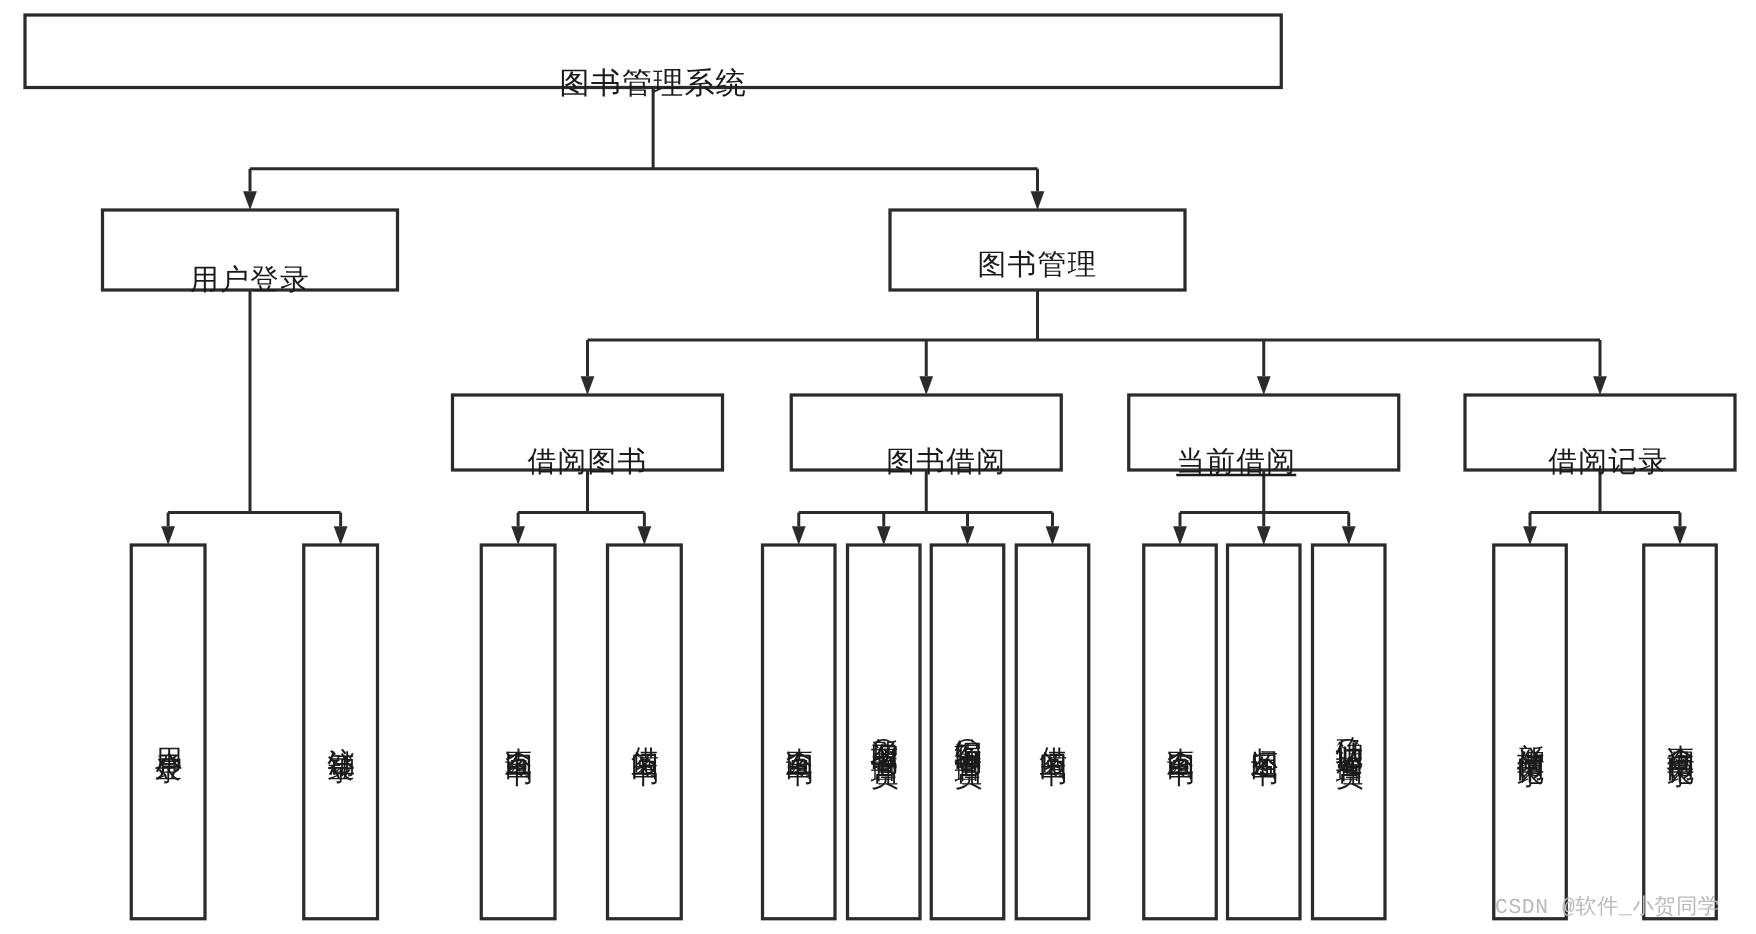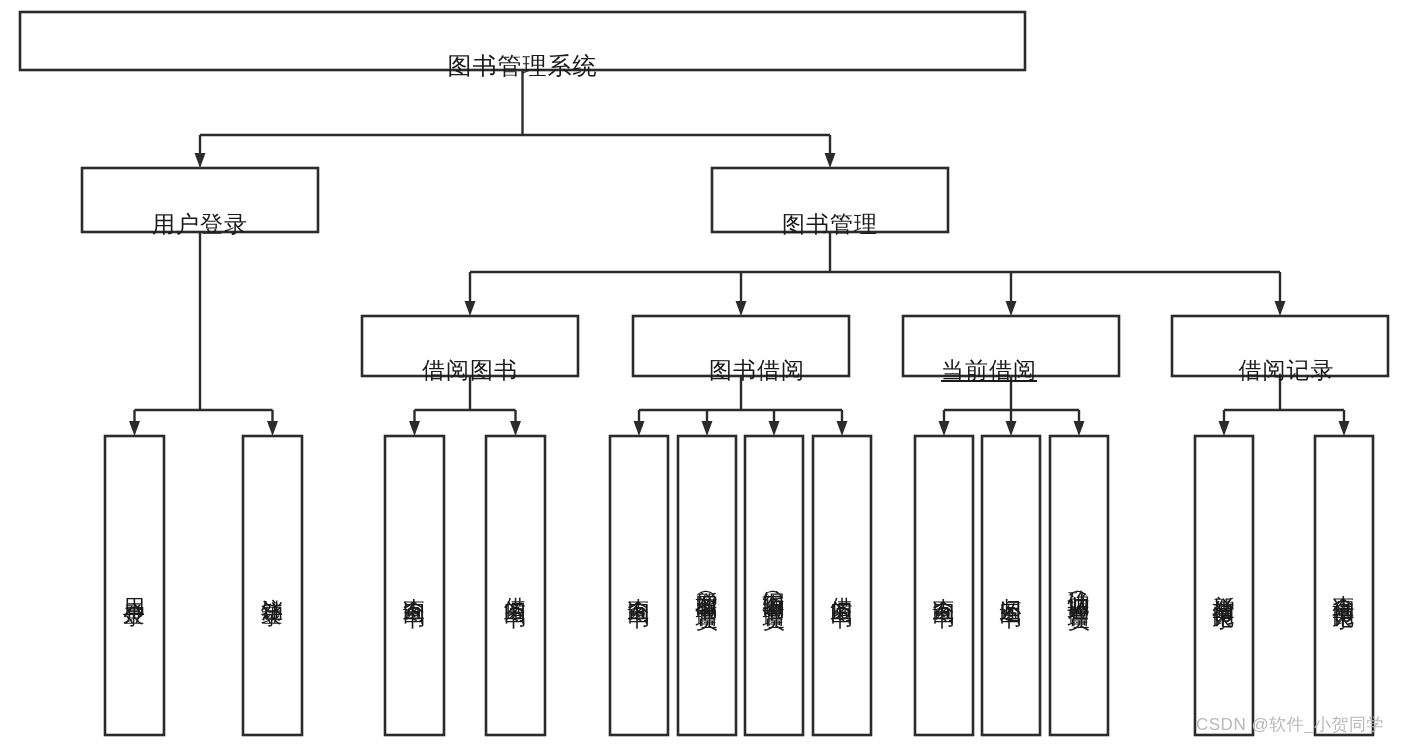--- a/index.html
+++ b/index.html
@@ -65,21 +65,21 @@
     line-height: 1.05;
   }
   .node-label.title {
     font-size: 24px;
     letter-spacing: 1px;
   }
   .watermark {
     position: absolute;
     color: #b9b9b9;
     font-size: 17px;
-    font-family: Liberation Sans, sans-serif;
+    font-family: Liberation Mono, monospace;
     letter-spacing: 0.5px;
     white-space: pre;
     pointer-events: none;
   }
 </style>
 </head>
 <body>
 
 <div id="diagram-root">
   <svg class="diagram-svg" id="diagram-svg" viewBox="0 0 1405 747">
@@ -156,21 +156,21 @@
         <rect x="915" y="436" width="58" height="299" class="node-box"></rect>
         <rect x="982" y="436" width="58" height="299" class="node-box"></rect>
         <rect x="1050" y="436" width="58" height="299" class="node-box"></rect>
         <rect x="1195" y="436" width="58" height="299" class="node-box"></rect>
         <rect x="1315" y="436" width="58" height="299" class="node-box"></rect>
       </g>
   </svg>
   <div id="labels-layer">
       <div class="node-label horizontal title" style="left: 20px; top: 12px; width: 1005px; height: 58px;">图书管理系统</div>
       <div class="node-label horizontal" style="left: 82px; top: 168px; width: 236px; height: 64px;">用户登录</div>
-      <div class="node-label horizontal" style="left: 712px; top: 168px; width: 236px; height: 64px;">图书管理</div>
+      <div class="node-label horizontal" style="left: 712px; top: 156px; width: 236px; height: 64px;">图书管理</div>
       <div class="node-label horizontal" style="left: 362px; top: 316px; width: 216px; height: 60px;">借阅图书</div>
       <div class="node-label horizontal" style="left: 633px; top: 316px; width: 216px; height: 60px; padding-left: 32px;">图书借阅</div>
       <div class="node-label horizontal" style="left: 903px; top: 316px; width: 172px; height: 60px; text-decoration: underline;">当前借阅</div>
       <div class="node-label horizontal" style="left: 1172px; top: 316px; width: 229px; height: 60px;">借阅记录</div>
       <div class="node-label vertical" style="left: 105px; top: 436px; width: 59px; height: 299px;">用户登录</div>
       <div class="node-label vertical" style="left: 243px; top: 436px; width: 59px; height: 299px;">注销登录</div>
       <div class="node-label vertical" style="left: 385px; top: 436px; width: 59px; height: 299px;">查询图书</div>
       <div class="node-label vertical" style="left: 486px; top: 436px; width: 59px; height: 299px;">借阅图书</div>
       <div class="node-label vertical" style="left: 610px; top: 436px; width: 58px; height: 299px;">查询图书</div>
       <div class="node-label vertical" style="left: 678px; top: 436px; width: 58px; height: 299px;">新增图书（管理员）</div>

